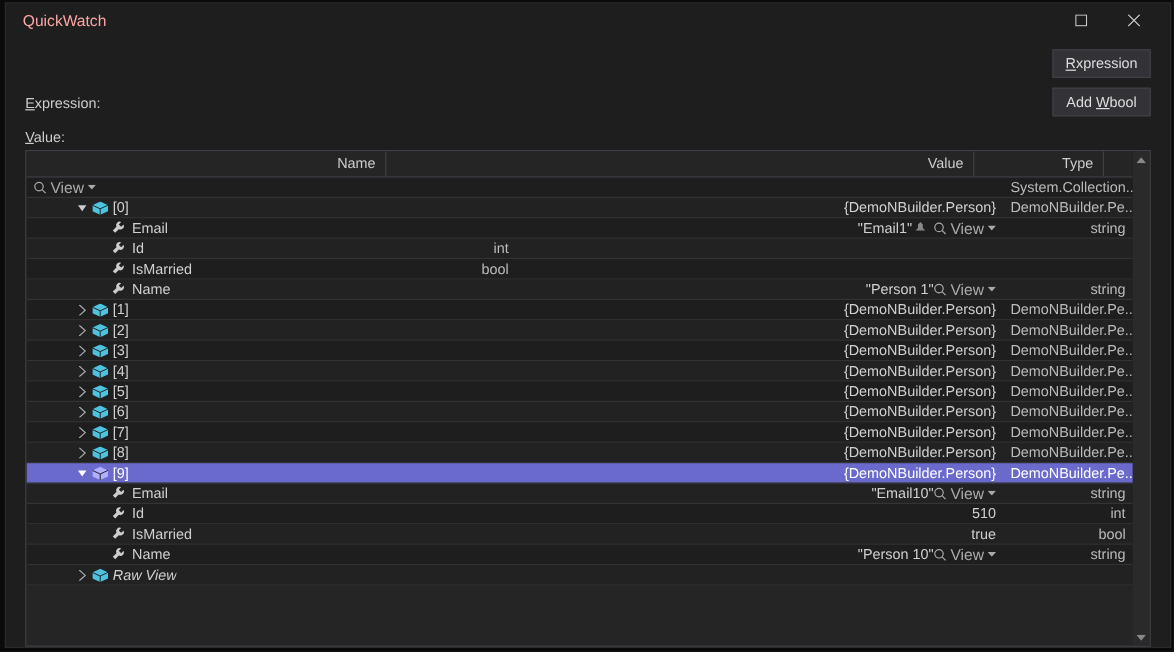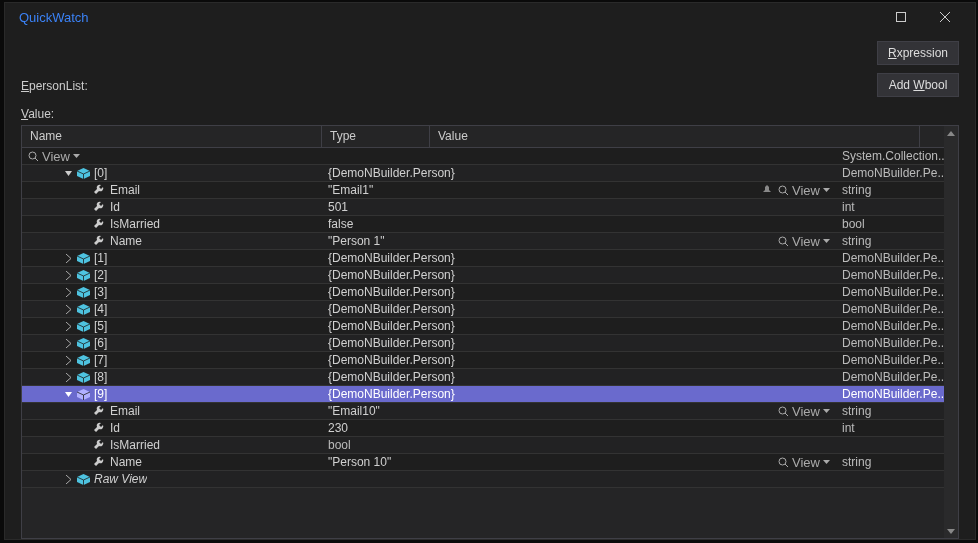--- a/index.html
+++ b/index.html
@@ -21,21 +21,21 @@
     flex-direction: column;
     border: 1px solid #2a2a2a;
   }
   .titlebar {
     display: flex;
     align-items: center;
     height: 28px;
     padding: 0 8px 0 14px;
     background: #1e1e1e;
   }
-  .titlebar .title { flex: 1; font-size: 13px; color: #3b82f6; }
+  .titlebar .title { flex: 1; font-size: 13px; color: #fca5a5; }
   .titlebar .ctl {
     width: 44px; height: 28px;
     display: flex; align-items: center; justify-content: center;
     color: #ccc;
   }
   .content { padding: 10px 16px 0 16px; flex: 1; display: flex; flex-direction: column; }
   .exprrow { display: flex; align-items: flex-end; gap: 10px; }
   .exprcol { flex: 1; }
   .lbl { font-size: 12px; color: #ccc; margin-bottom: 4px; }
   .lbl .ul { text-decoration: underline; }
@@ -58,20 +58,21 @@
   .btn .ul { text-decoration: underline; }
   .btncol { display: flex; flex-direction: column; gap: 8px; }
   .vallbl { margin: 10px 0 4px 0; }
   .grid {
     border: 1px solid #3f3f46;
     flex: 1;
     display: flex;
     flex-direction: column;
     background: #252526;
     overflow: hidden;
+    text-align: right;
   }
   .hdr {
     display: flex; height: 22px;
     background: #252526; color: #ccc;
     border-bottom: 1px solid #3f3f46;
   }
   .hdr .c { padding: 3px 8px; border-right: 1px solid #3f3f46; }
   .rows { flex: 1; overflow: hidden; position: relative; }
   .row {
     display: flex; height: 17px; align-items: center;
@@ -128,41 +129,41 @@
     <div class="ctl">
       <svg width="10" height="10">
           <path d="M0 0 L10 10 M10 0 L0 10" stroke="#ccc" stroke-width="1"></path>
         </svg>
     </div>
   </div>
 
   <div class="content">
     <div class="exprrow">
       <div class="exprcol">
-        <div class="lbl"><span class="ul">E</span><span>personList:</span></div>
+        <div class="lbl"><span class="ul">E</span><span>xpression:</span></div>
       </div>
       <div class="btncol">
         <div class="btn">
             <span><span class="ul">R</span><span>xpression</span></span>
           </div>
         <div class="btn">
             <span><span>Add </span><span class="ul">W</span><span>bool</span></span>
           </div>
       </div>
     </div>
 
     <div class="lbl vallbl"><span class="ul">V</span><span>alue:</span></div>
 
     <div class="grid">
       <div class="gridbody">
         <div class="maincol">
           <div class="hdr">
             <div class="c" id="h-name" style="width: 300px;">Name</div>
+            <div class="c" id="h-value" style="width: 490px;">Value</div>
             <div class="c" id="h-type" style="width: 108px;">Type</div>
-            <div class="c" id="h-value" style="width: 490px;">Value</div>
           </div>
           <div class="rows" id="rows">
               <div class="row">
                 <div class="valcell" style="width: 490px;">
                   <span class="viewbtn">
                     <svg width="11" height="11">
                       <circle cx="4.5" cy="4.5" r="3.5" fill="none" stroke="#aaa"></circle>
                       <path d="M7 7 L10 10" stroke="#aaa"></path>
                     </svg>
                     <span>View</span>
@@ -226,37 +227,31 @@
               <div class="row">
                 <div class="c1" style="width: 300px; padding-left: 54px;">
                   <span class="exp"></span>
                   <span class="ic">
                     <svg width="12" height="12">
                       <path d="M8 1 A3 3 0 0 0 4 5 L1 8 L3 10 L6 7 A3 3 0 0 0 10 3 L8 5 L6 3 Z" fill="#ccc"></path>
                     </svg>
                   </span>
                   <span class="namecell">Id</span>
                 </div>
-                <div class="valcell" style="width: 490px;">
-                  <span class="valtxt">501</span>
-                </div>
                 <div class="typcell" style="width: 108px;">int</div>
               </div>
               <div class="row">
                 <div class="c1" style="width: 300px; padding-left: 54px;">
                   <span class="exp"></span>
                   <span class="ic">
                     <svg width="12" height="12">
                       <path d="M8 1 A3 3 0 0 0 4 5 L1 8 L3 10 L6 7 A3 3 0 0 0 10 3 L8 5 L6 3 Z" fill="#ccc"></path>
                     </svg>
                   </span>
                   <span class="namecell">IsMarried</span>
-                </div>
-                <div class="valcell" style="width: 490px;">
-                  <span class="valtxt">false</span>
                 </div>
                 <div class="typcell" style="width: 108px;">bool</div>
               </div>
               <div class="row">
                 <div class="c1" style="width: 300px; padding-left: 54px;">
                   <span class="exp"></span>
                   <span class="ic">
                     <svg width="12" height="12">
                       <path d="M8 1 A3 3 0 0 0 4 5 L1 8 L3 10 L6 7 A3 3 0 0 0 10 3 L8 5 L6 3 Z" fill="#ccc"></path>
                     </svg>
@@ -487,33 +482,36 @@
                 <div class="c1" style="width: 300px; padding-left: 54px;">
                   <span class="exp"></span>
                   <span class="ic">
                     <svg width="12" height="12">
                       <path d="M8 1 A3 3 0 0 0 4 5 L1 8 L3 10 L6 7 A3 3 0 0 0 10 3 L8 5 L6 3 Z" fill="#ccc"></path>
                     </svg>
                   </span>
                   <span class="namecell">Id</span>
                 </div>
                 <div class="valcell" style="width: 490px;">
-                  <span class="valtxt">230</span>
+                  <span class="valtxt">510</span>
                 </div>
                 <div class="typcell" style="width: 108px;">int</div>
               </div>
               <div class="row">
                 <div class="c1" style="width: 300px; padding-left: 54px;">
                   <span class="exp"></span>
                   <span class="ic">
                     <svg width="12" height="12">
                       <path d="M8 1 A3 3 0 0 0 4 5 L1 8 L3 10 L6 7 A3 3 0 0 0 10 3 L8 5 L6 3 Z" fill="#ccc"></path>
                     </svg>
                   </span>
                   <span class="namecell">IsMarried</span>
+                </div>
+                <div class="valcell" style="width: 490px;">
+                  <span class="valtxt">true</span>
                 </div>
                 <div class="typcell" style="width: 108px;">bool</div>
               </div>
               <div class="row">
                 <div class="c1" style="width: 300px; padding-left: 54px;">
                   <span class="exp"></span>
                   <span class="ic">
                     <svg width="12" height="12">
                       <path d="M8 1 A3 3 0 0 0 4 5 L1 8 L3 10 L6 7 A3 3 0 0 0 10 3 L8 5 L6 3 Z" fill="#ccc"></path>
                     </svg>

